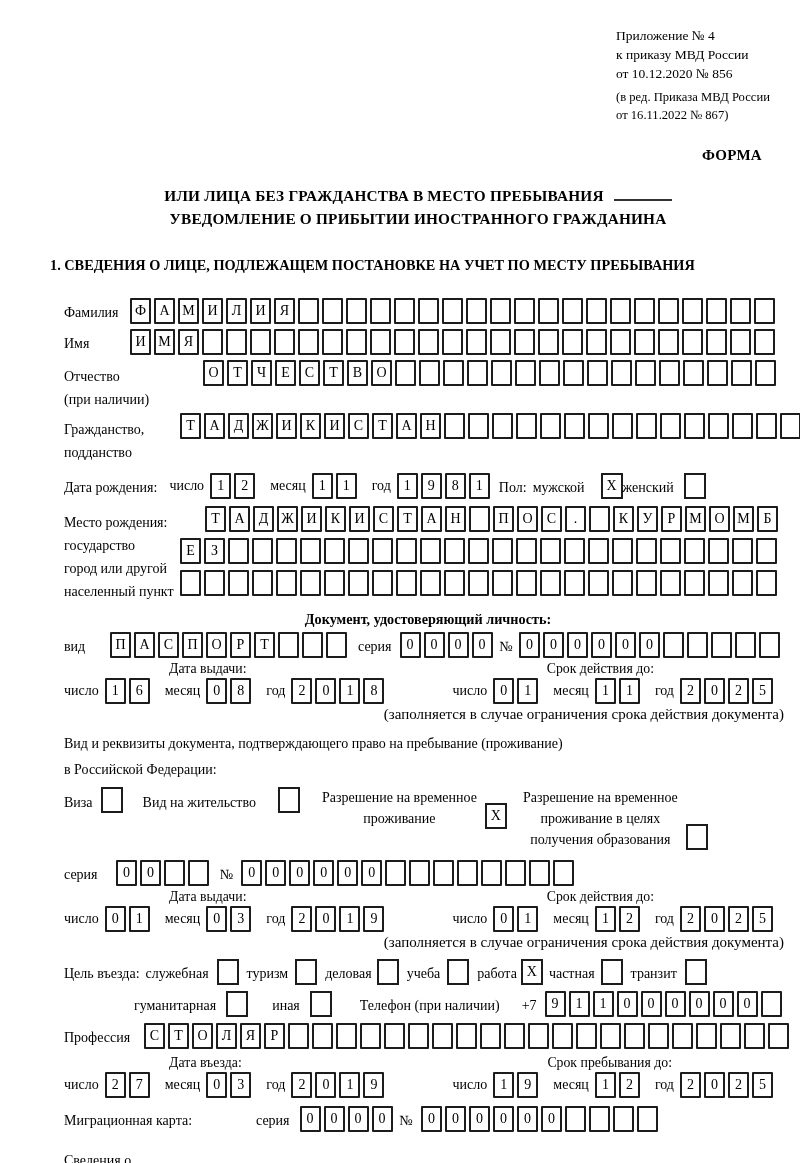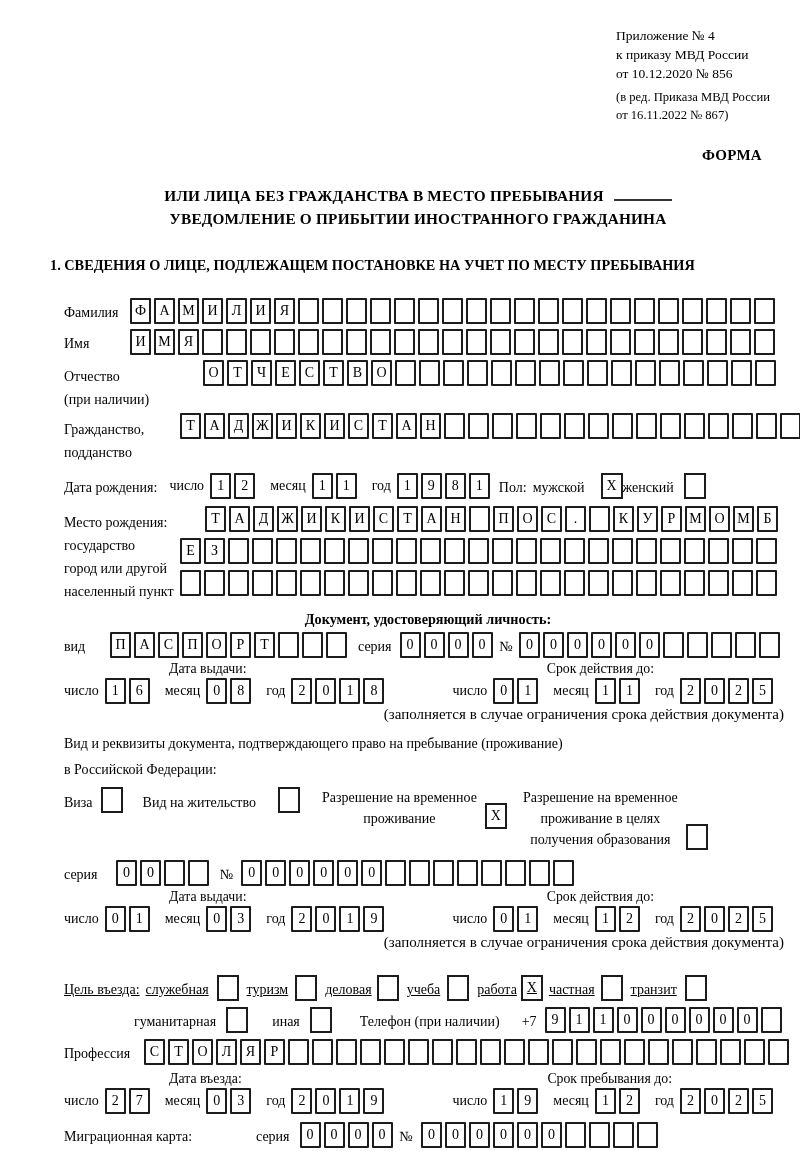--- a/index.html
+++ b/index.html
@@ -212,21 +212,21 @@
       <span class="dlbl first">число</span>
       <span class="cells"><span class="cell">0</span><span class="cell">1</span></span>
       <span class="dlbl">месяц</span>
       <span class="cells"><span class="cell">1</span><span class="cell">2</span></span>
       <span class="dlbl">год</span>
       <span class="cells"><span class="cell">2</span><span class="cell">0</span><span class="cell">2</span><span class="cell">5</span></span>
     </span>
   </div>
   <div class="note" style="text-align:right;margin-top:2px;margin-right:8px;">(заполняется в случае ограничения срока действия документа)</div>
 
-  <div class="row" style="margin-top:24px;text-decoration:underline;">
+  <div class="row" style="margin-top:8px;">
     <span class="lbl">Цель въезда:</span>
     <span class="lbl" style="padding-left:6px;">служебная</span>
     <span class="chk" style="margin-left:8px;"></span>
     <span class="lbl" style="padding-left:8px;">туризм</span>
     <span class="chk" style="margin-left:7px;"></span>
     <span class="lbl" style="padding-left:8px;">деловая</span>
     <span class="chk" style="margin-left:5px;"></span>
     <span class="lbl" style="padding-left:8px;">учеба</span>
     <span class="chk" style="margin-left:7px;"></span>
     <span class="lbl" style="padding-left:8px;text-align:right;">работа</span>

